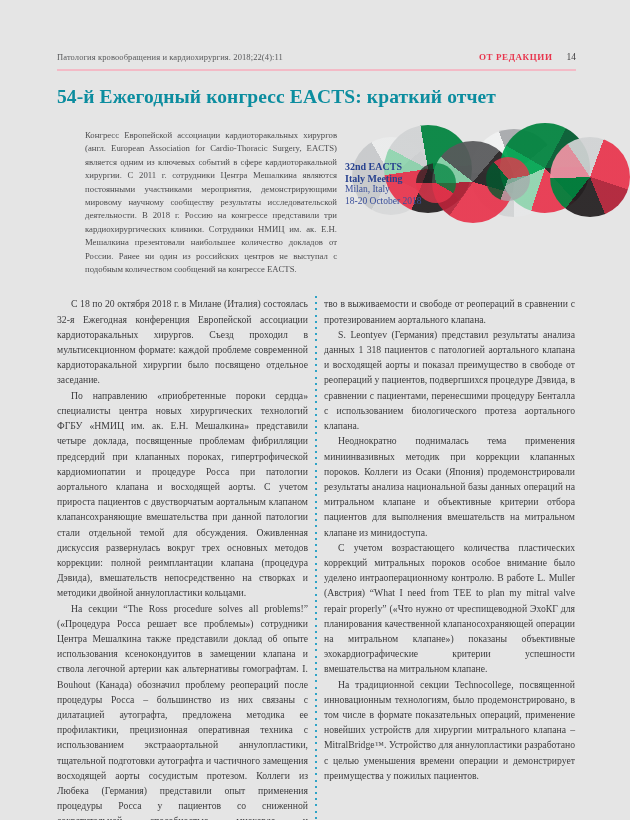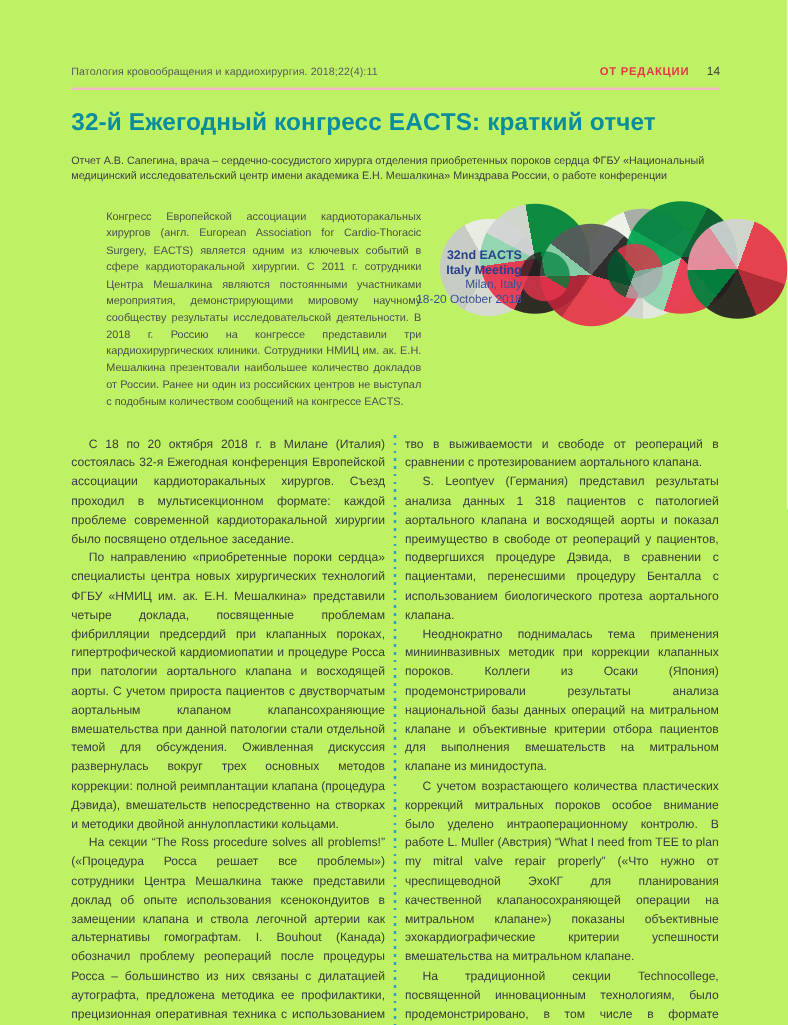--- a/index.html
+++ b/index.html
@@ -1,20 +1,20 @@
 <!DOCTYPE html>
 <html lang="ru"><head>
 <meta charset="utf-8">
 <style>
   html,body{margin:0;padding:0;background:#ffffff;}
   .page{
     position:relative;
     width:630px;height:820px;
-    background:#bef264;
-    font-family:Liberation Sans, sans-serif;
+    background:#e5e5e5;
+    font-family:Liberation Serif, serif;
     color:#414042;
     overflow:hidden;
     box-sizing:border-box;
     padding:52px 54px 0 57px;
   }
   
   .hdr{display:flex;justify-content:space-between;align-items:baseline;}
   .hdr-left{font-size:8.5px;color:#58595b;letter-spacing:.1px;}
   .hdr-right{display:flex;align-items:baseline;gap:14px;margin-left:20px;}
   .hdr-section{font-size:9px;font-weight:bold;color:#e8354d;letter-spacing:.6px;}
@@ -24,21 +24,21 @@
   .title{font-size:19.5px;font-weight:bold;color:#0c8d9f;margin-top:15px;letter-spacing:.1px;}
   .byline{font-size:8.6px;line-height:11.5px;color:#414042;margin-top:8px;max-width:516px;}
   
   .intro-row{display:flex;margin-top:21px;min-height:118px;}
   .abstract{
     width:252px;flex:0 0 252px;
     font-size:8.7px;line-height:13.4px;color:#4d4d4f;
     text-align:justify;
     margin-left:28px;
   }
-  .logo-zone{position:relative;flex:1;height:112px;text-align:right;}
+  .logo-zone{position:relative;flex:1;margin-left:12px;height:112px;}
   .logo-text{position:absolute;left:-4px;top:32px;z-index:30;line-height:11.5px;}
   .logo-line-b{font-size:10px;font-weight:bold;color:#27418f;}
   .logo-line-r{font-size:9.5px;color:#3a4f9b;}
   .logo-circles{position:absolute;right:-10px;top:-6px;width:228px;height:112px;z-index:10;}
   .circ{position:absolute;border-radius:50%;opacity:.93;}
   .c1{left:-6px;top:14px;width:78px;height:78px;z-index:1;
       background:conic-gradient(from 210deg,#c7c9cb 0 120deg,#ebecec 120deg 200deg,#9b9da0 200deg 268deg,#d7d8d9 268deg 360deg);}
   .c2{left:26px;top:2px;width:88px;height:88px;z-index:4;
       background:conic-gradient(from 350deg,#00833e 0 95deg,#00592e 95deg 145deg,#231f20 145deg 212deg,#e8354d 212deg 272deg,#8fd4ae 272deg 308deg,#d1d3d4 308deg 360deg);}
   .c3{left:74px;top:18px;width:82px;height:82px;z-index:5;
@@ -69,22 +69,21 @@
 
   <div class="hdr">
     <span class="hdr-left">Патология кровообращения и кардиохирургия. 2018;22(4):11</span>
     <span class="hdr-right">
       <span class="hdr-section">ОТ РЕДАКЦИИ</span>
       <span class="hdr-page">14</span>
     </span>
   </div>
   <div class="hdr-rule"></div>
 
-  <h1 class="title">32-й Ежегодный конгресс EACTS: краткий отчет</h1>
-  <div class="byline">Отчет А.В. Сапегина, врача – сердечно-сосудистого хирурга отделения приобретенных пороков сердца ФГБУ «Национальный медицинский исследовательский центр имени академика Е.Н. Мешалкина» Минздрава России, о работе конференции</div>
+  <h1 class="title">54-й Ежегодный конгресс EACTS: краткий отчет</h1>
 
   <div class="intro-row">
     <div class="abstract">Конгресс Европейской ассоциации кардиоторакальных хирургов (англ. European Association for Cardio-Thoracic Surgery, EACTS) является одним из ключевых событий в сфере кардиоторакальной хирургии. С 2011 г. сотрудники Центра Мешалкина являются постоянными участниками мероприятия, демонстрирующими мировому научному сообществу результаты исследовательской деятельности. В 2018 г. Россию на конгрессе представили три кардиохирургических клиники. Сотрудники НМИЦ им. ак. Е.Н. Мешалкина презентовали наибольшее количество докладов от России. Ранее ни один из российских центров не выступал с подобным количеством сообщений на конгрессе EACTS.</div>
     <div class="logo-zone">
       <div class="logo-text">
         <div class="logo-line-b">32nd EACTS</div>
         <div class="logo-line-b">Italy Meeting</div>
         <div class="logo-line-r">Milan, Italy</div>
         <div class="logo-line-r">18-20 October 2018</div>
       </div>

